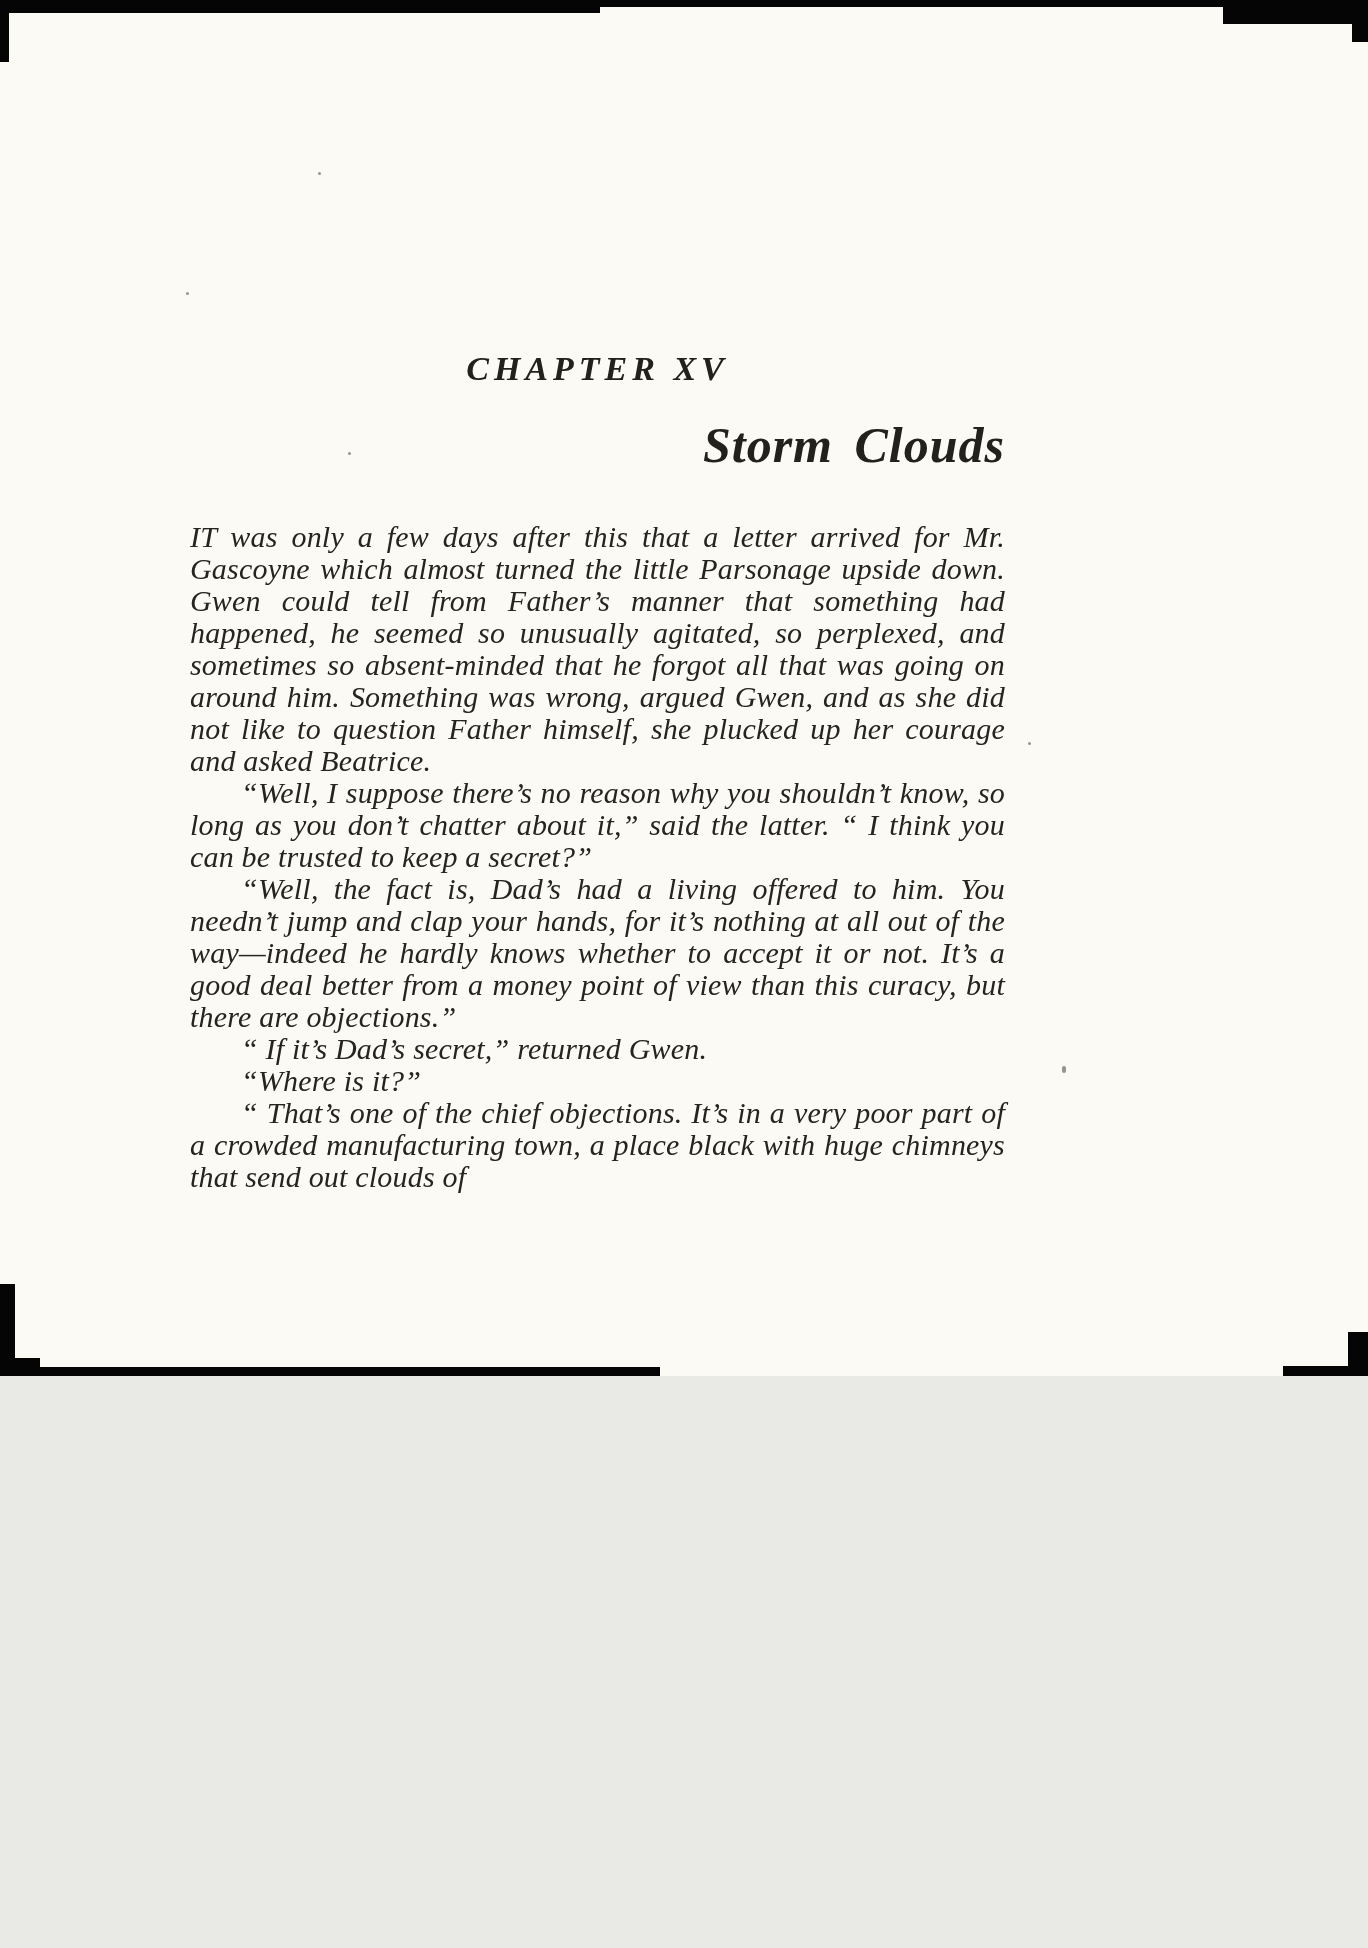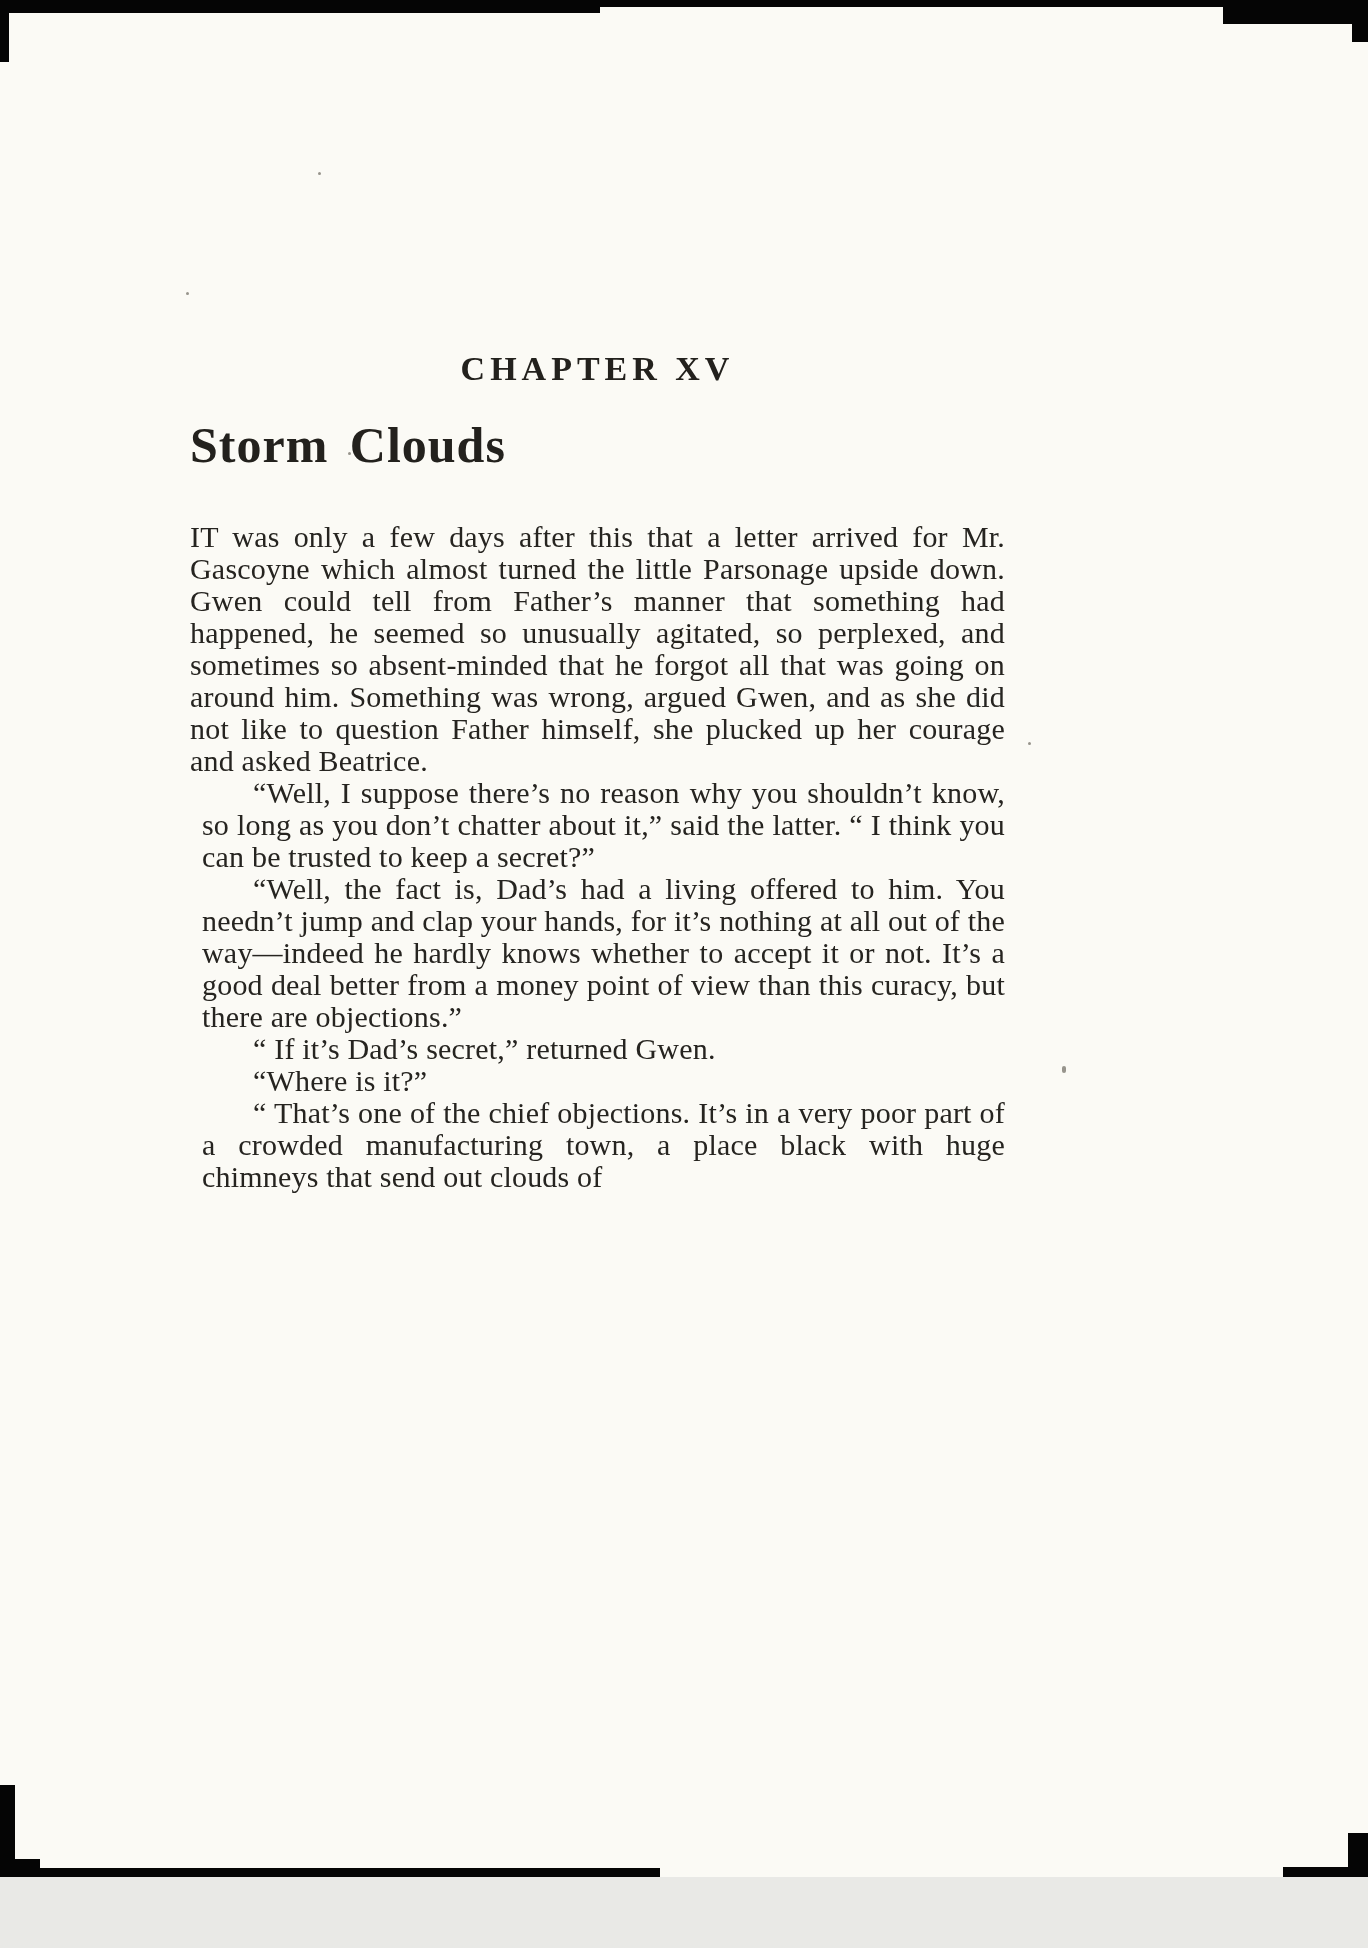--- a/index.html
+++ b/index.html
@@ -3,62 +3,62 @@
 <meta charset="utf-8">
 <style>
   html, body {
     margin: 0;
     padding: 0;
     background: #e9e9e6;
   }
   .page {
     position: relative;
     width: 1368px;
-    height: 1877px;
+    height: 1376px;
     background: #fbfaf5;
     overflow: hidden;
     font-family: "Liberation Serif", serif;
+    font-style: italic;
   }
   .content {
     position: absolute;
     left: 190px;
     top: 352px;
     width: 815px;
     color: #211f1b;
   }
   .chapter-heading {
     margin: 0 0 32px 0;
     text-align: center;
     font-size: 34px;
     line-height: 1;
     font-weight: bold;
     letter-spacing: 5px;
     color: #23211d;
   }
   .chapter-title {
     margin: 0 0 48px 0;
-    text-align: left;
+    text-align: right;
     font-size: 50px;
     line-height: 1.1;
     font-weight: bold;
     letter-spacing: 1px;
     word-spacing: 8px;
     color: #23211d;
   }
   .para {
     margin: 0;
     font-size: 30px;
     line-height: 32px;
     text-align: justify;
     letter-spacing: 0.2px;
     color: #262420;
   }
   .para + .para {
     text-indent: 1.7em;
-    margin-left: 12px;
   }
   .page-number {
     margin-top: 10px;
     text-align: center;
     font-size: 21px;
     font-weight: bold;
     letter-spacing: 1px;
     color: #2a2824;
   }
   .artifact {

